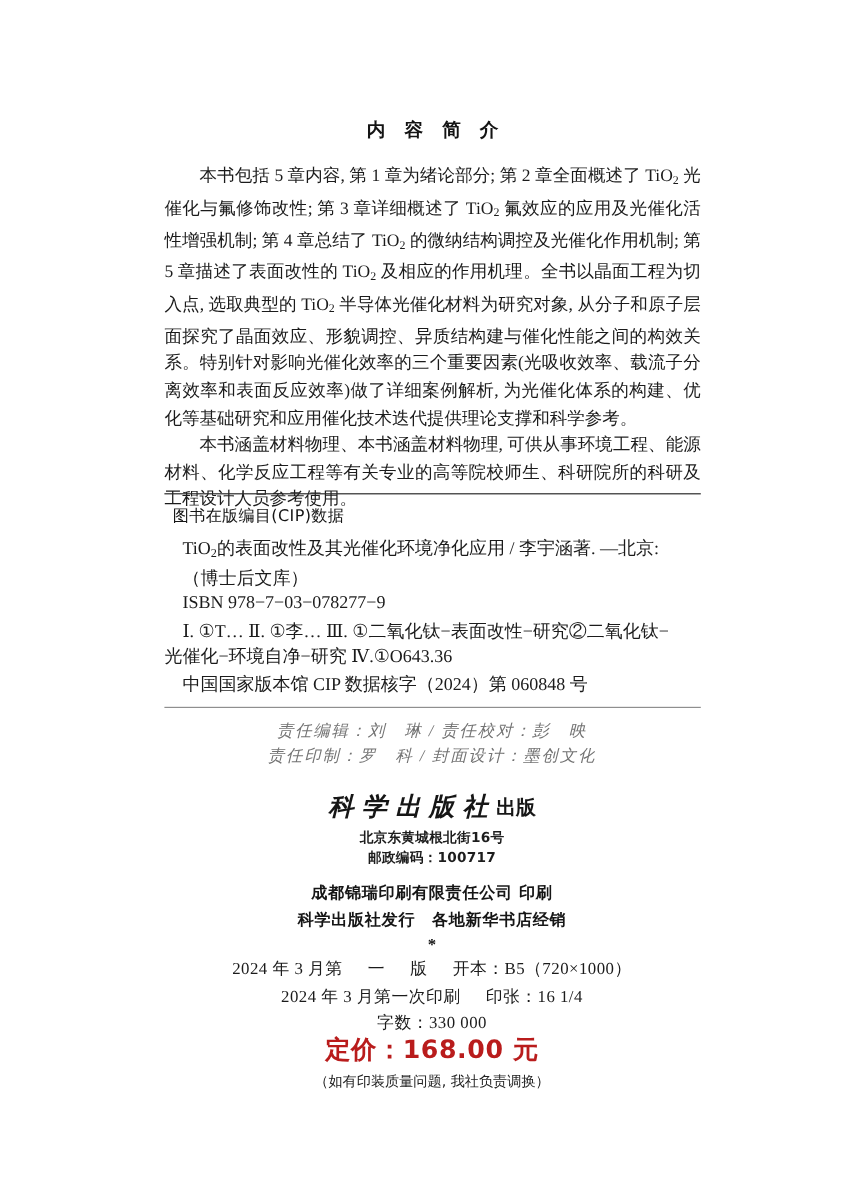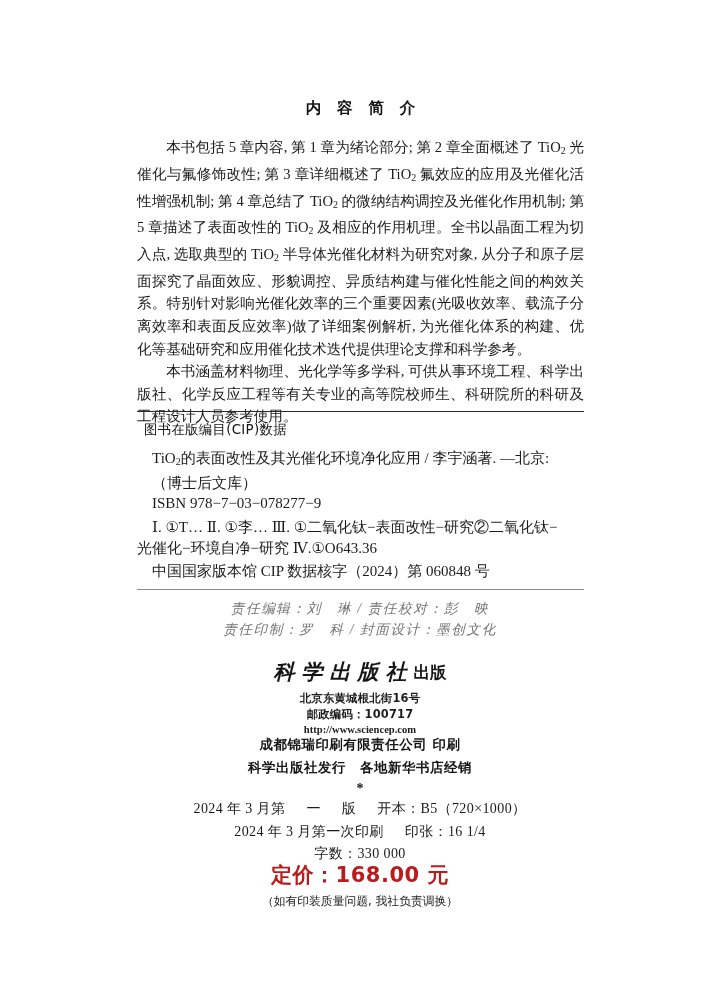--- a/index.html
+++ b/index.html
@@ -225,21 +225,21 @@
 </head>
 <body>
 
 <div class="page">
 
   <section class="abstract-block">
     <div class="abstract-title">内 容 简 介</div>
 
     <p class="abstract-p"><span>本书包括 5 章内容, 第 1 章为绪论部分; 第 2 章全面概述了 TiO</span><sub>2</sub><span> 光催化与氟修饰改性; 第 3 章详细概述了 TiO</span><sub>2</sub><span> 氟效应的应用及光催化活性增强机制; 第 4 章总结了 TiO</span><sub>2</sub><span> 的微纳结构调控及光催化作用机制; 第 5 章描述了表面改性的 TiO</span><sub>2</sub><span> 及相应的作用机理。全书以晶面工程为切入点, 选取典型的 TiO</span><sub>2</sub><span> 半导体光催化材料为研究对象, 从分子和原子层面探究了晶面效应、形貌调控、异质结构建与催化性能之间的构效关系。特别针对影响光催化效率的三个重要因素(光吸收效率、载流子分离效率和表面反应效率)做了详细案例解析, 为光催化体系的构建、优化等基础研究和应用催化技术迭代提供理论支撑和科学参考。</span></p>
 
-    <p class="abstract-p">本书涵盖材料物理、光化学等多学科, 可供从事环境工程、科学出版社、化学反应工程等有关专业的高等院校师生、科研院所的科研及工程设计人员参考使用。</p>
+    <p class="abstract-p">本书涵盖材料物理、本书涵盖材料物理, 可供从事环境工程、能源材料、化学反应工程等有关专业的高等院校师生、科研院所的科研及工程设计人员参考使用。</p>
   </section>
 
   <section class="cip-block">
     <div class="rule-top"></div>
 
     <div class="cip-inner">
       <div class="cip-heading">图书在版编目(CIP)数据</div>
 
       <p class="cip-line cip-indent"><span>TiO</span><sub>2</sub><span>的表面改性及其光催化环境净化应用 / 李宇涵著. —北京:</span></p>
 
@@ -260,21 +260,20 @@
     <div class="credit-line">责任印制：罗　科 / 封面设计：墨创文化</div>
   </section>
 
   <section class="publisher">
     <div class="pub-logo-row">
       <span class="pub-logo-script">科学出版社</span>
       <span class="pub-logo-tail">出版</span>
     </div>
     <div class="pub-addr">北京东黄城根北街16号</div>
     <div class="pub-addr">邮政编码：100717</div>
-    <div class="pub-url">http://www.sciencep.com</div>
   </section>
 
   <section class="printing">
     <div class="print-line">成都锦瑞印刷有限责任公司 印刷</div>
     <div class="print-line">科学出版社发行　各地新华书店经销</div>
     <div class="star">*</div>
   </section>
 
   <section class="specs">
     <div class="spec-line"><span>2024 年 3 月第</span><span class="sp-wide"></span><span>一</span><span class="sp-wide"></span><span>版</span><span class="sp-wide"></span><span>开本：B5（720×1000）</span></div>

